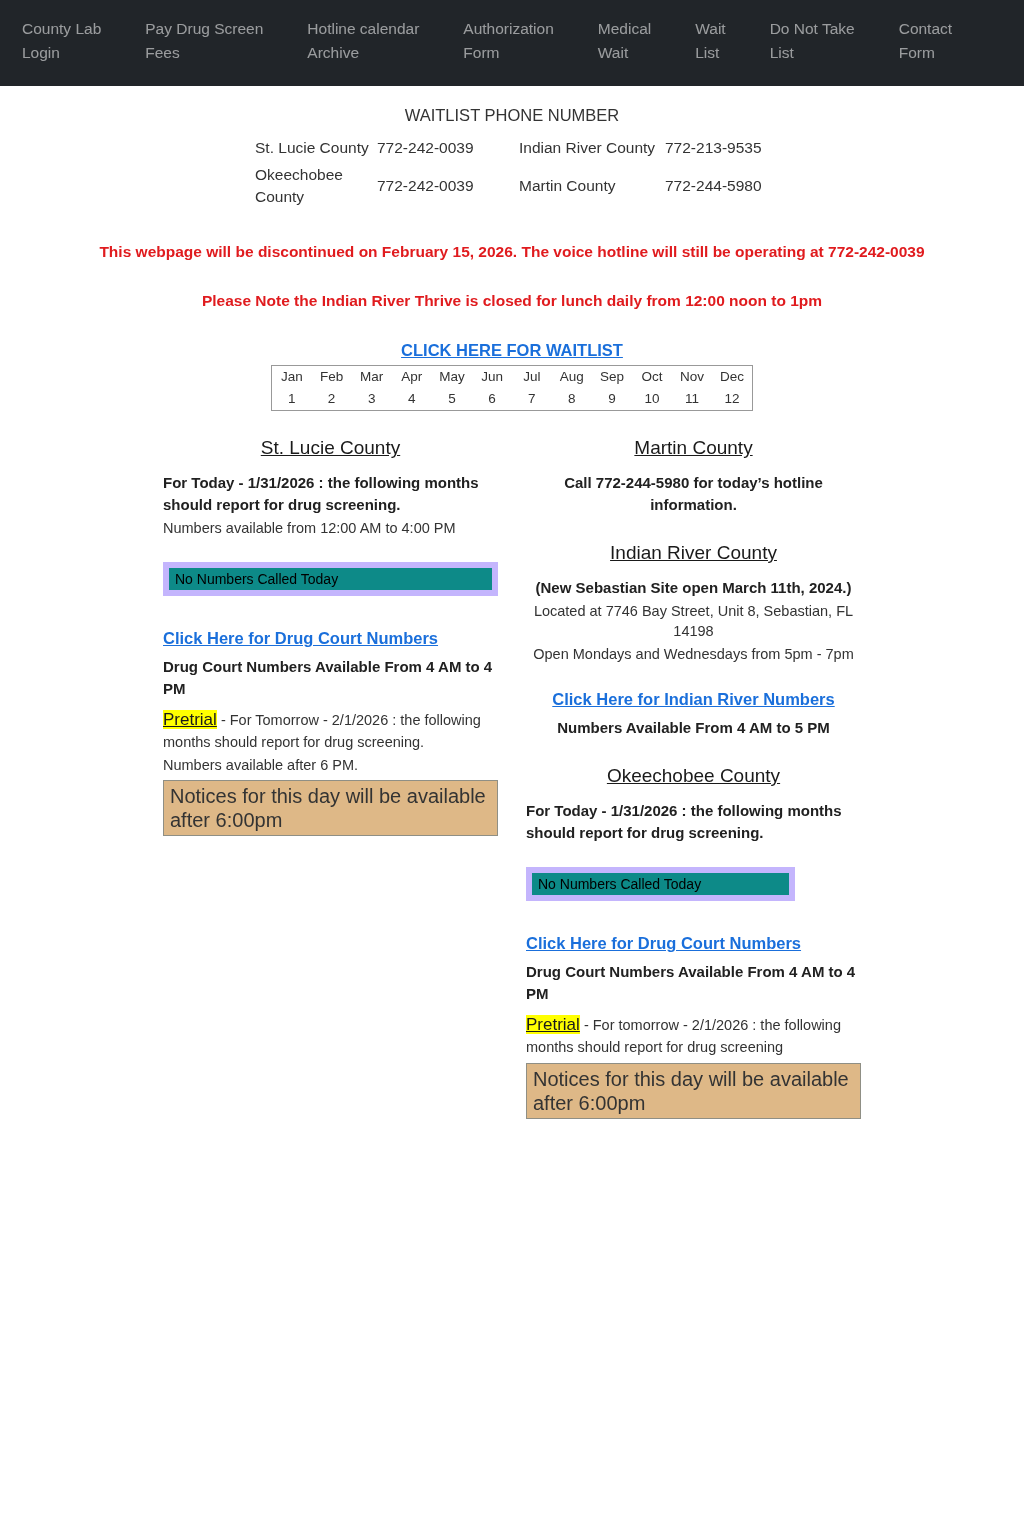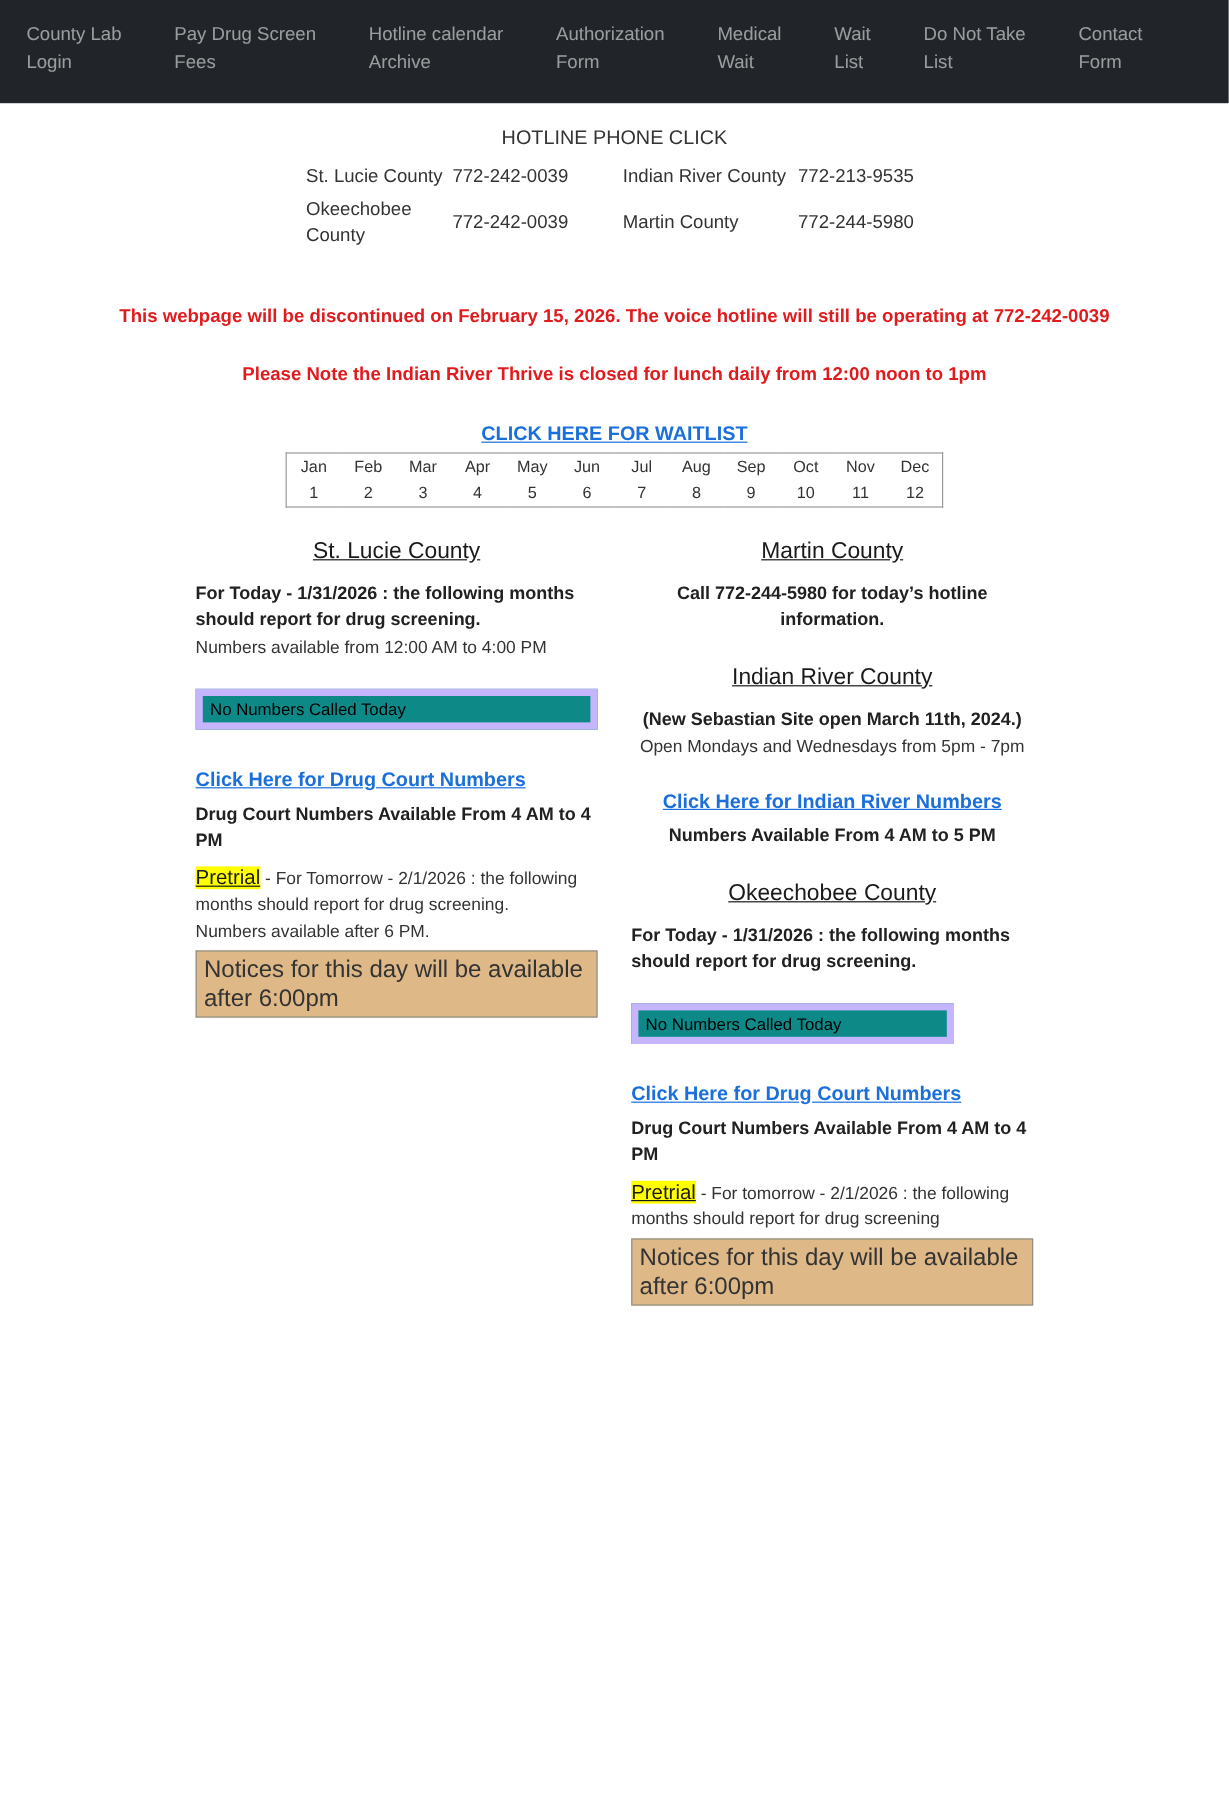--- a/index.html
+++ b/index.html
@@ -61,42 +61,42 @@
   .pt-c1{width:122px;}
   .pt-p1{width:142px;}
   .pt-c2{width:146px;}
   .pt-p2{width:112px;}
   
   .notice-red{
     text-align:center;
     color:var(--alert-red);
     font-weight:bold;
     font-size:15.5px;
-    margin-top:45px;
+    margin-top:33px;
   }
   .notice-red.second{margin-top:31px;}
   
   .waitlist-wrap{text-align:center;margin-top:31px;}
   .waitlist-link{
     color:var(--link-blue);
     font-weight:bold;
     font-size:16.5px;
     text-decoration:underline;
     cursor:pointer;
   }
   .birth-intro{
     text-align:center;
     font-size:15.5px;
     margin-top:7px;
   }
   .month-table{
     margin:5px auto 0;
     border-collapse:collapse;
     border:1px solid #999;
-    width:548px;
+    width:482px;
     font-size:13.5px;
     color:var(--text);
   }
   .month-table td{
     text-align:center;
     padding:3px 0 4px;
     width:42px;
   }
   
   .columns{
@@ -173,21 +173,21 @@
   <a class="nav-link">Wait
 List</a>
   <a class="nav-link">Do Not Take
 List</a>
   <a class="nav-link">Contact
 Form</a>
 </nav>
 
 <div class="content">
 
-  <div class="hotline-title">HOTLINE PHONE CLICK</div>
+  <div class="hotline-title">WAITLIST PHONE NUMBER</div>
 
   <table class="phone-table">
     <tbody>
         <tr>
       <td class="pt-c1">St. Lucie County</td>
       <td class="pt-p1">772-242-0039</td>
       <td class="pt-c2">Indian River County</td>
       <td class="pt-p2">772-213-9535</td>
     </tr>
     <tr>
@@ -259,20 +259,21 @@
     <div class="col">
 
       <div>
         <h2 class="col-heading">Martin County</h2>
         <p class="para-bold centered">Call 772-244-5980 for today’s hotline information.</p>
       </div>
 
       <div class="gap-md">
         <h2 class="col-heading">Indian River County</h2>
         <p class="para-bold centered">(New Sebastian Site open March 11th, 2024.)</p>
+        <p class="para centered">Located at 7746 Bay Street, Unit 8, Sebastian, FL 14198</p>
         <p class="para centered">Open Mondays and Wednesdays from 5pm - 7pm</p>
         <div class="centered gap-md">
           <a class="section-link">Click Here for Indian River Numbers</a>
         </div>
         <p class="para-bold centered gap-sm">Numbers Available From 4 AM to 5 PM</p>
       </div>
 
       <div class="gap-md">
         <h2 class="col-heading">Okeechobee County</h2>
         <p class="para-bold">For Today - 1/31/2026 : the following months should report for drug screening.</p>

